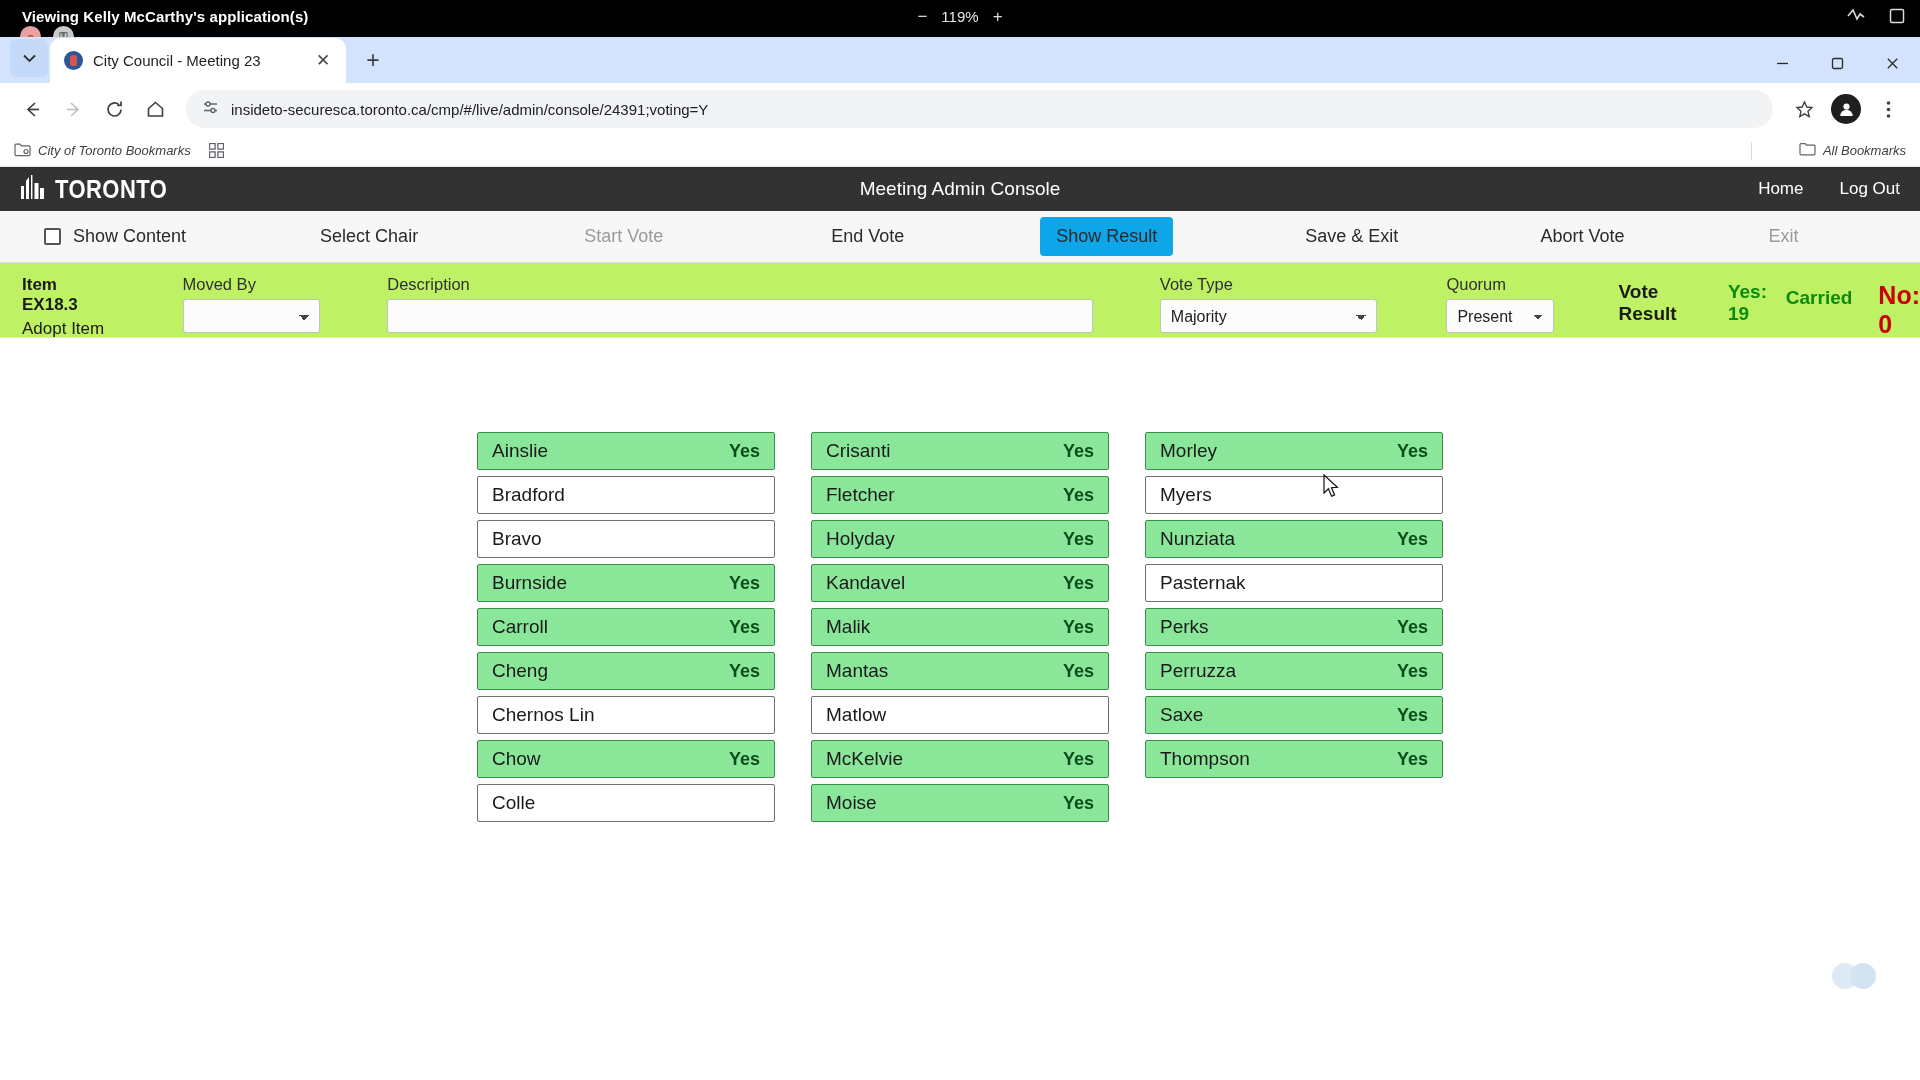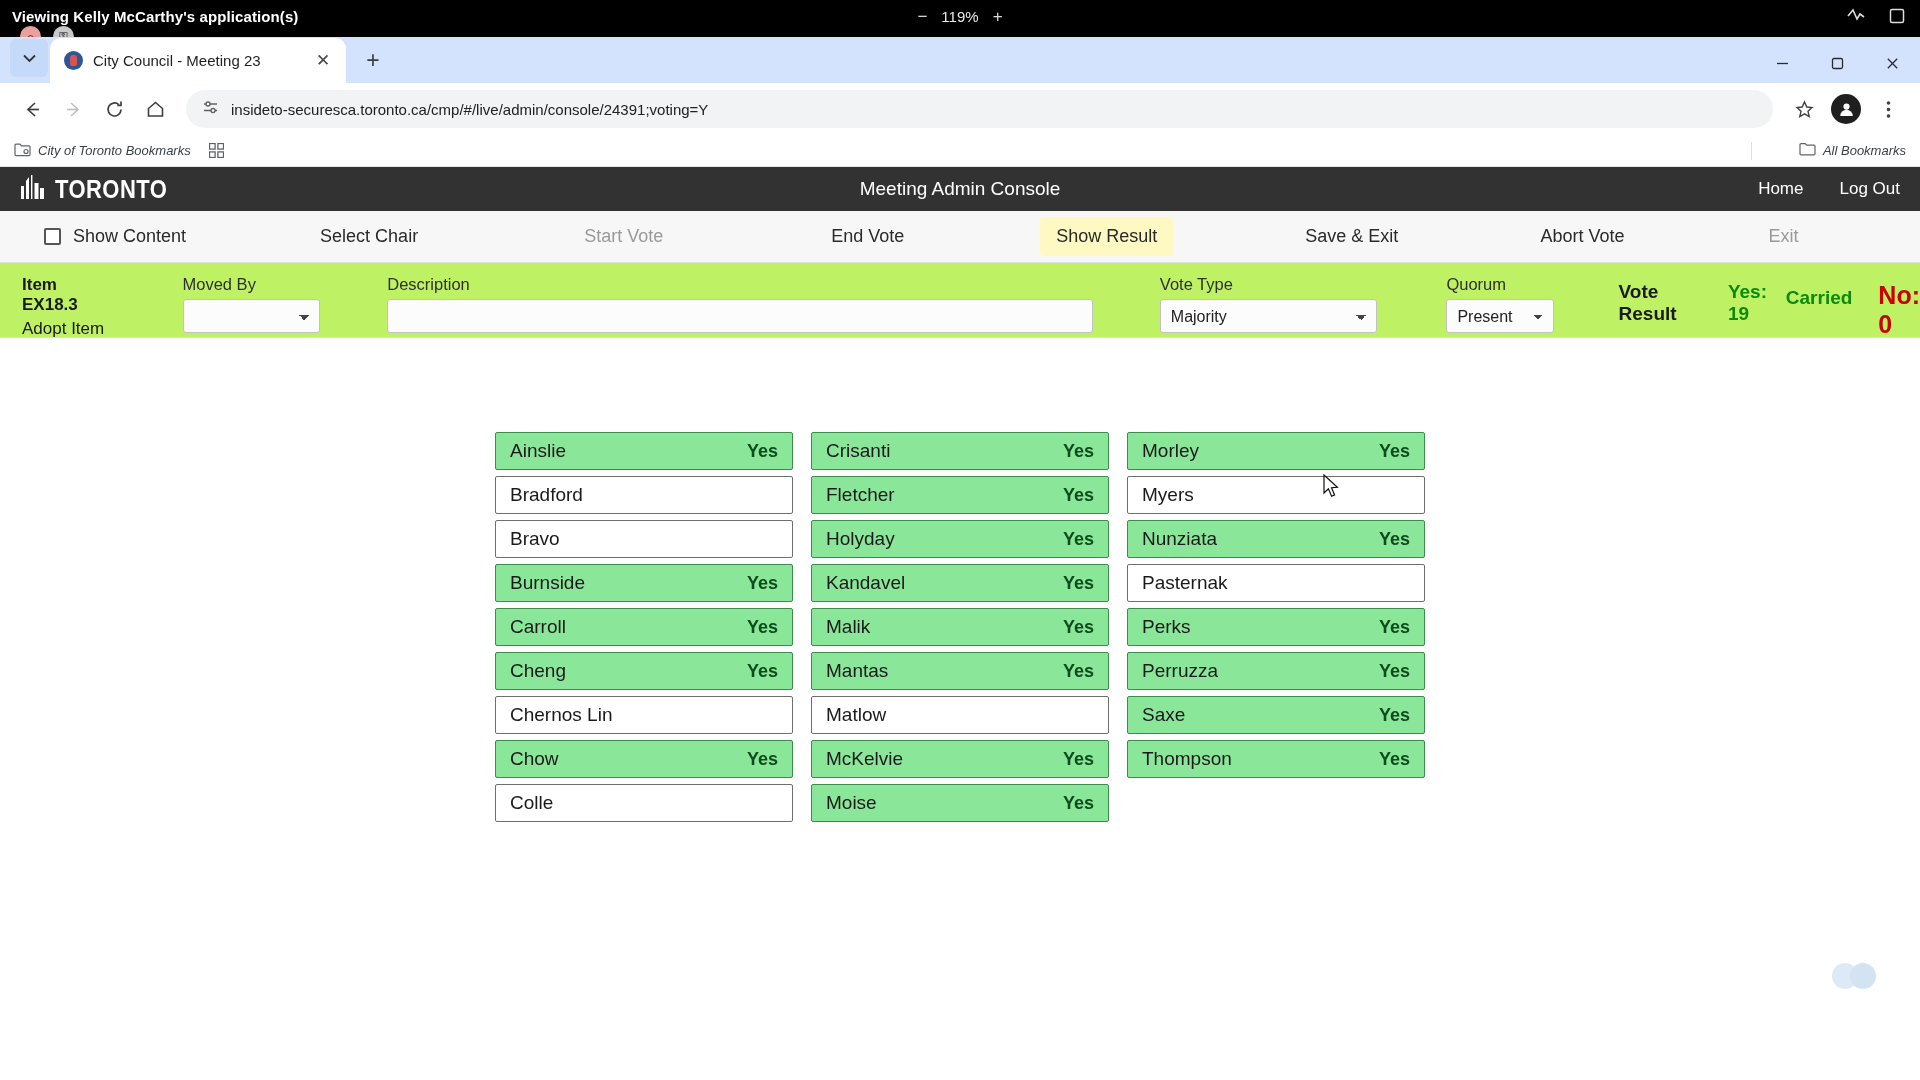--- a/index.html
+++ b/index.html
@@ -13,21 +13,21 @@
   
   .os-strip {
     position: relative;
     height: 37px;
     background: #000;
     color: #fff;
     display: flex;
     align-items: center;
   }
   .os-title {
-    position: absolute; left: 12px; top: 8px;
+    position: absolute; left: 22px; top: 8px;
     font-size: 15px; font-weight: 700; color: #ffffff;
     letter-spacing: .1px;
   }
   .os-center {
     position: absolute; left: 50%; transform: translateX(-50%);
     display: flex; align-items: center; gap: 14px;
     font-size: 15px; color: #e9e9e9; top: 8px;
   }
   .os-center .zbtn { font-size: 17px; color: #dcdcdc; line-height: 1; }
   .os-right {
@@ -175,21 +175,21 @@
     border-bottom: 1px solid #e0e0e0;
     display: flex; align-items: center;
   }
   .tb-item {
     font-size: 18px; color: #2a2a2a;
     display: flex; align-items: center; gap: 12px;
     padding: 9px 16px; border-radius: 4px;
     white-space: nowrap;
   }
   .tb-item.dim { color: #9a9a9a; }
-  .tb-item.active { background: #fef9c3; }
+  .tb-item.active { background: #0ea5e9; }
   .chk {
     width: 17px; height: 17px; border: 2px solid #555;
     border-radius: 2px; background: #fff; flex: none;
   }
 
   
   .itembar {
     height: 75px; background: #bef264;
     border-bottom: 1px solid #e0e0e0;
     display: flex; align-items: flex-start;
@@ -216,21 +216,21 @@
   .result-block { display: flex; flex-direction: row; gap: 5px; }
   .res-row { display: flex; align-items: baseline; gap: 26px; }
   .res-label { font-size: 19px; font-weight: 700; color: #1a1a1a; }
   .res-carried { font-size: 19px; font-weight: 700; color: #0b8a0b; }
   .res-yes { font-size: 19px; font-weight: 700; color: #0b8a0b; }
   .res-no  { font-size: 25px; font-weight: 700; color: #cc0000; }
 
   
   .vote-area {
     padding: 94px 0 0 0;
-    display: flex; justify-content: center; gap: 18px;
+    display: flex; justify-content: center; gap: 36px;
   }
   .vcol { display: flex; flex-direction: column; gap: 6px; width: 298px; }
   .vrow {
     height: 38px; border: 1px solid #6f6f6f; border-radius: 2px;
     display: flex; align-items: center; justify-content: space-between;
     padding: 0 14px; background: #fff;
     font-size: 19px; color: #1a1a1a;
   }
   .vrow.yes { background: #8ae79a; border-color: #3d8b4d; }
   .vrow .vote {

